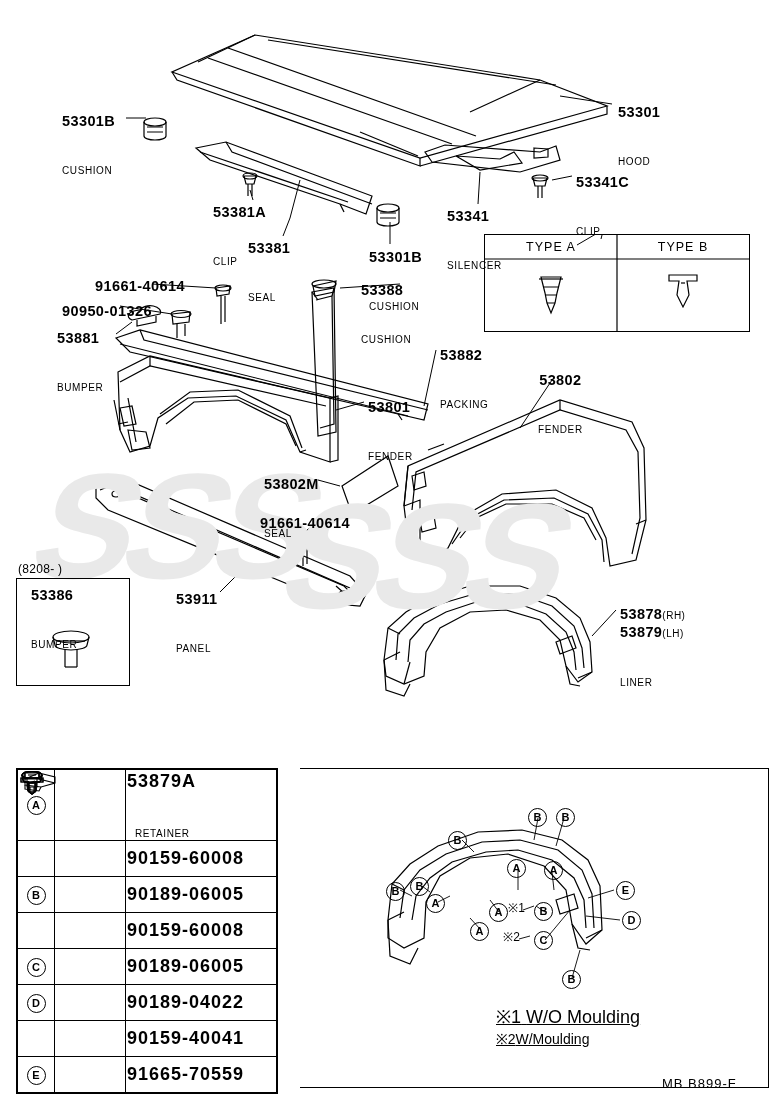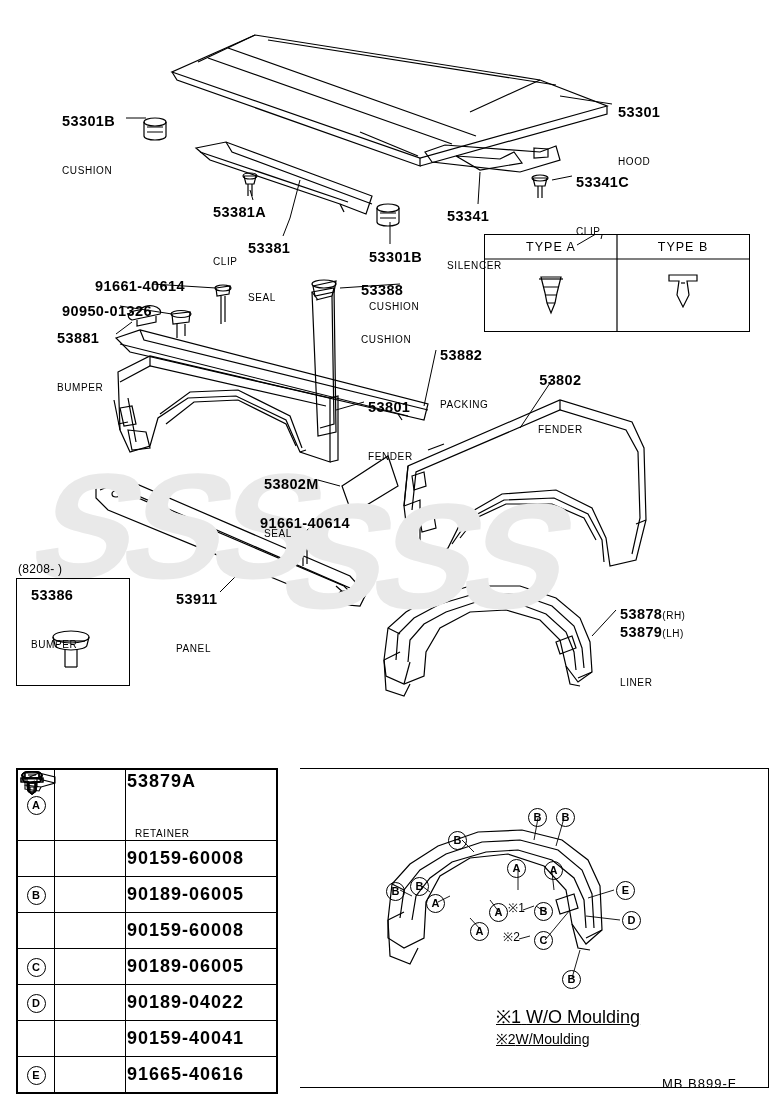--- a/index.html
+++ b/index.html
@@ -425,21 +425,21 @@
     <td style="text-align:center;">
       <svg width="30" height="26">
               <g stroke="#000" stroke-width="1.1" fill="none">
         <ellipse cx="15" cy="6" rx="10" ry="3.5"></ellipse>
                 <path d="M5 6 L6 11 A9 3 0 0 0 24 11 L25 6"></path>
         <path d="M11 12 L11 22 M19 12 L19 22"></path>
                 <path d="M11 22 L15 25 L19 22"></path>
               </g>
             </svg>
     </td>
-    <td class="pncell">91665-40616</td>
+    <td class="pncell">91665-70559</td>
   </tr>
 </tbody>
     </table>
 </div>
 
 <div style="position:absolute;left:300px;top:768px;width:468px;height:318px;border:1.4px solid #000;border-left:none;"></div>
 <svg width="784" height="1102">
   <g stroke="#000" stroke-width="1.2" fill="none">
 
     <path d="M388 920 L392 884 L410 864 L438 846 L478 832 L522 830 L562 840 L588 860

